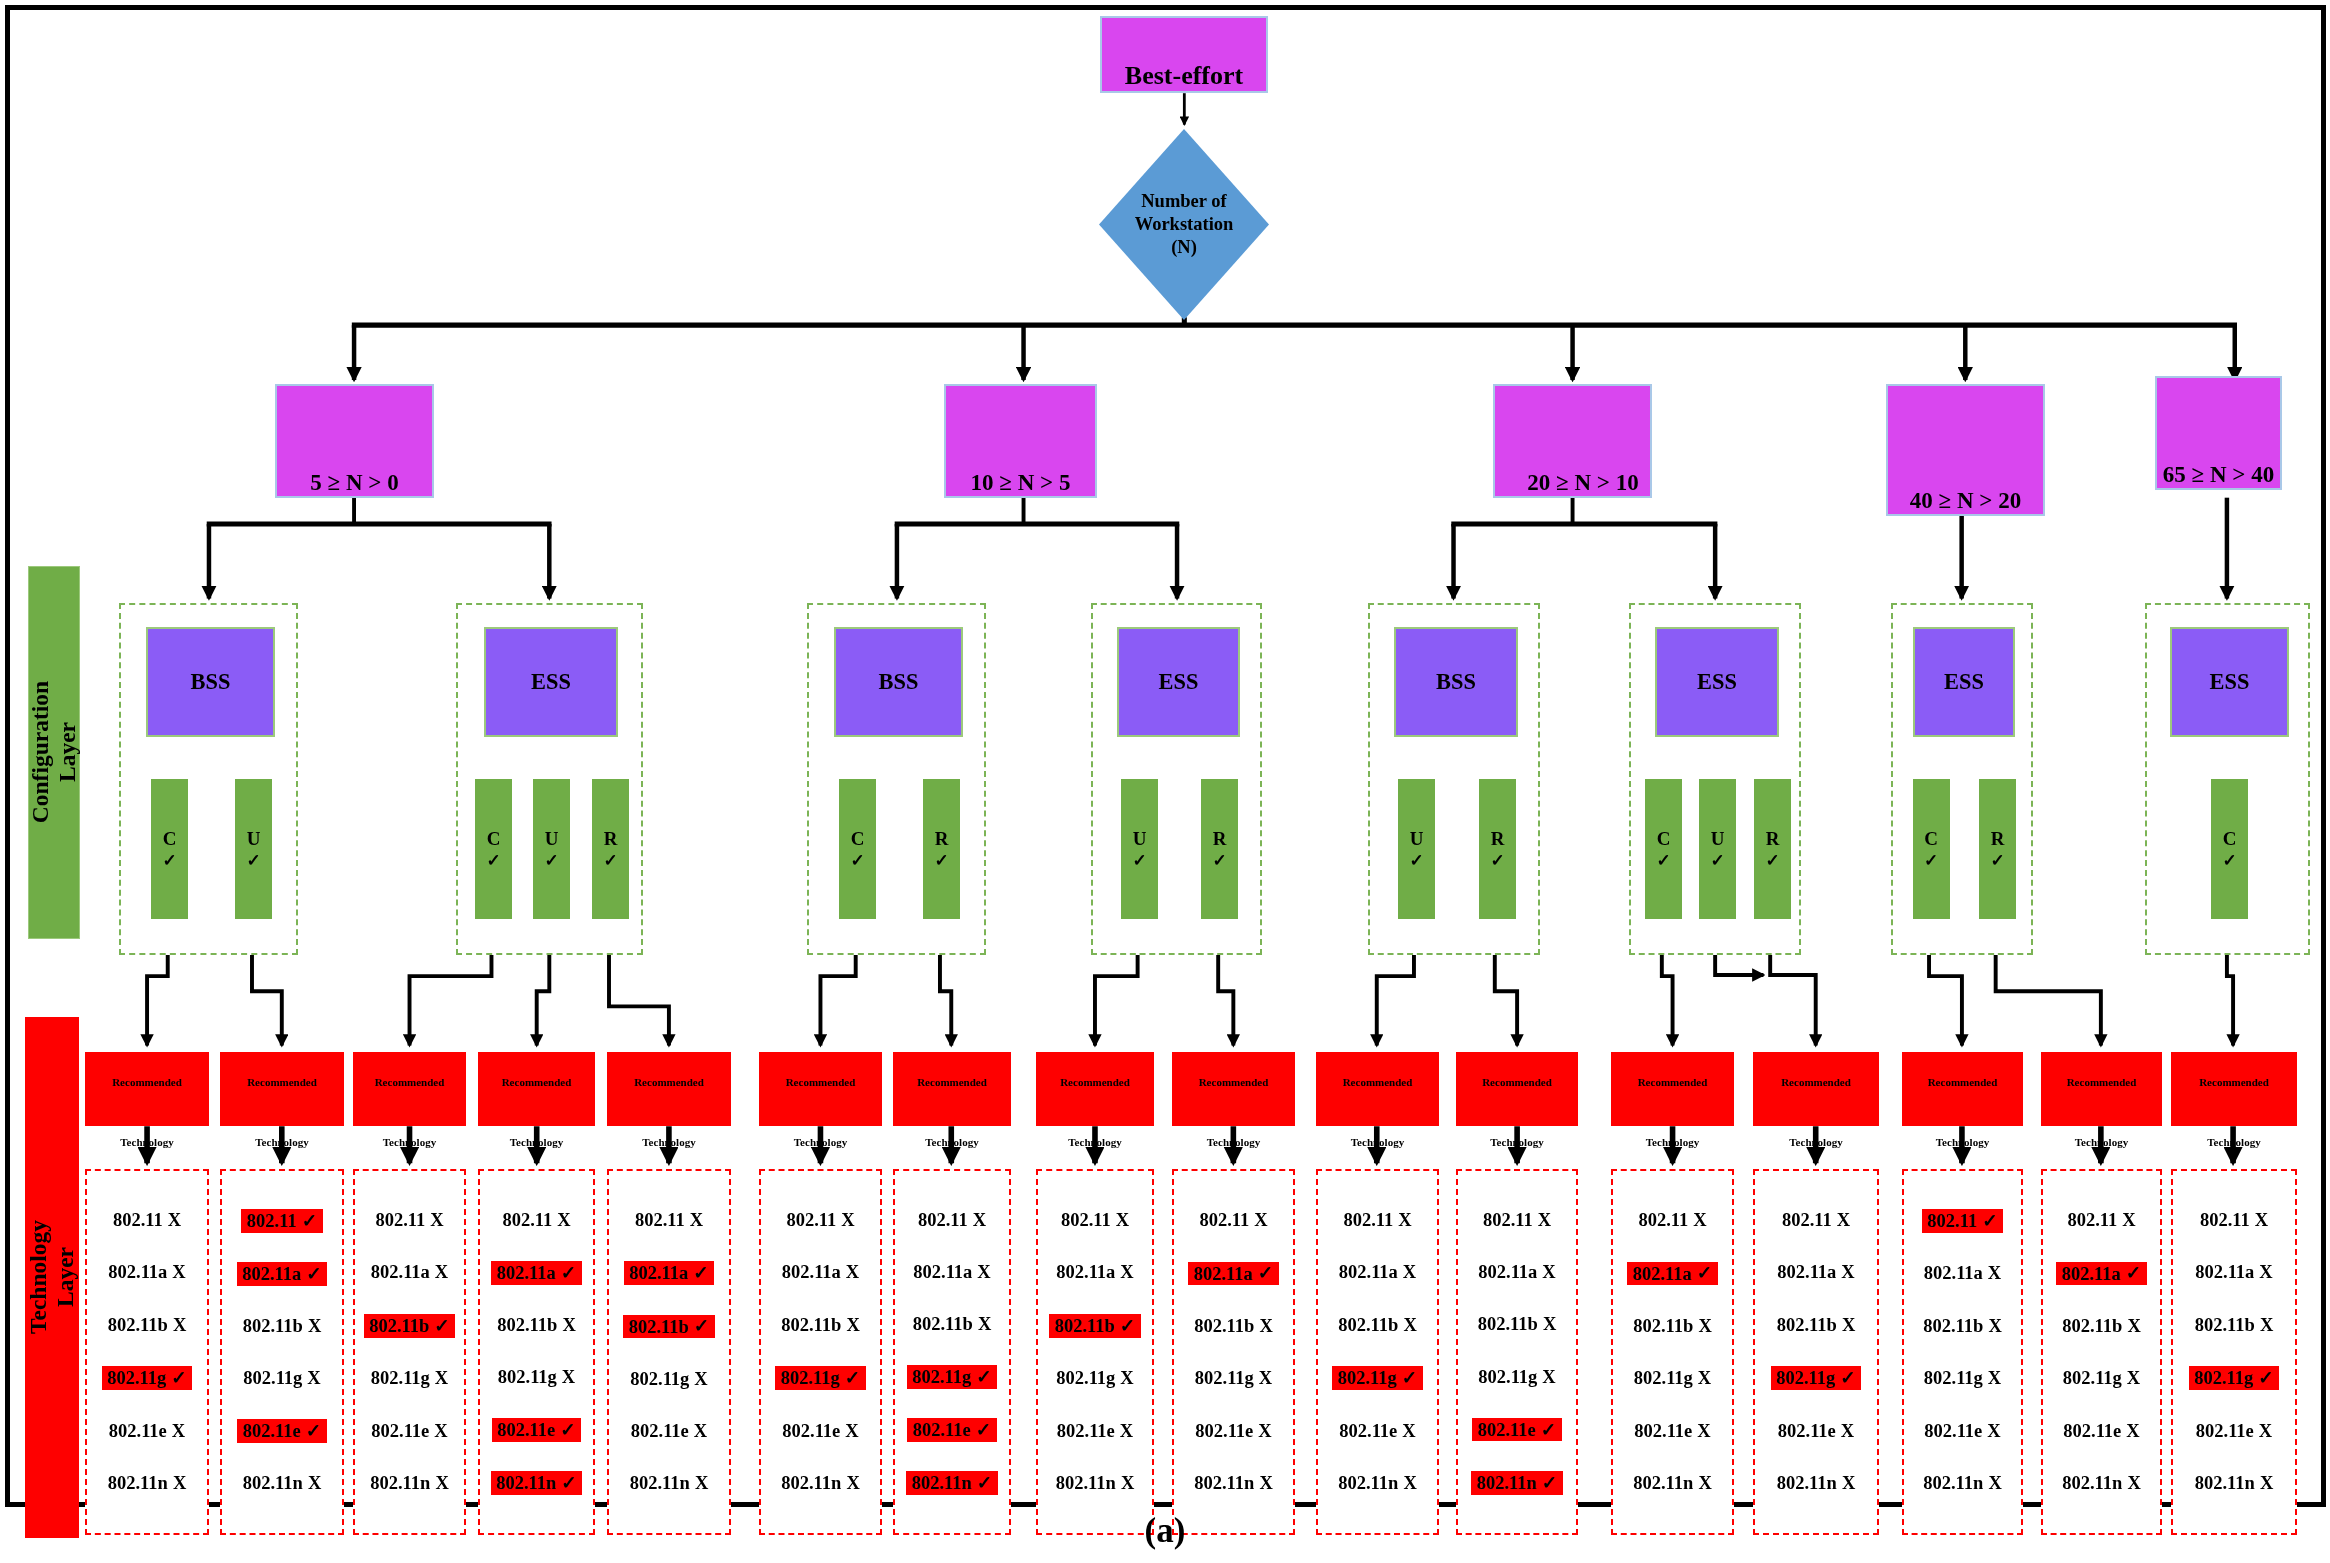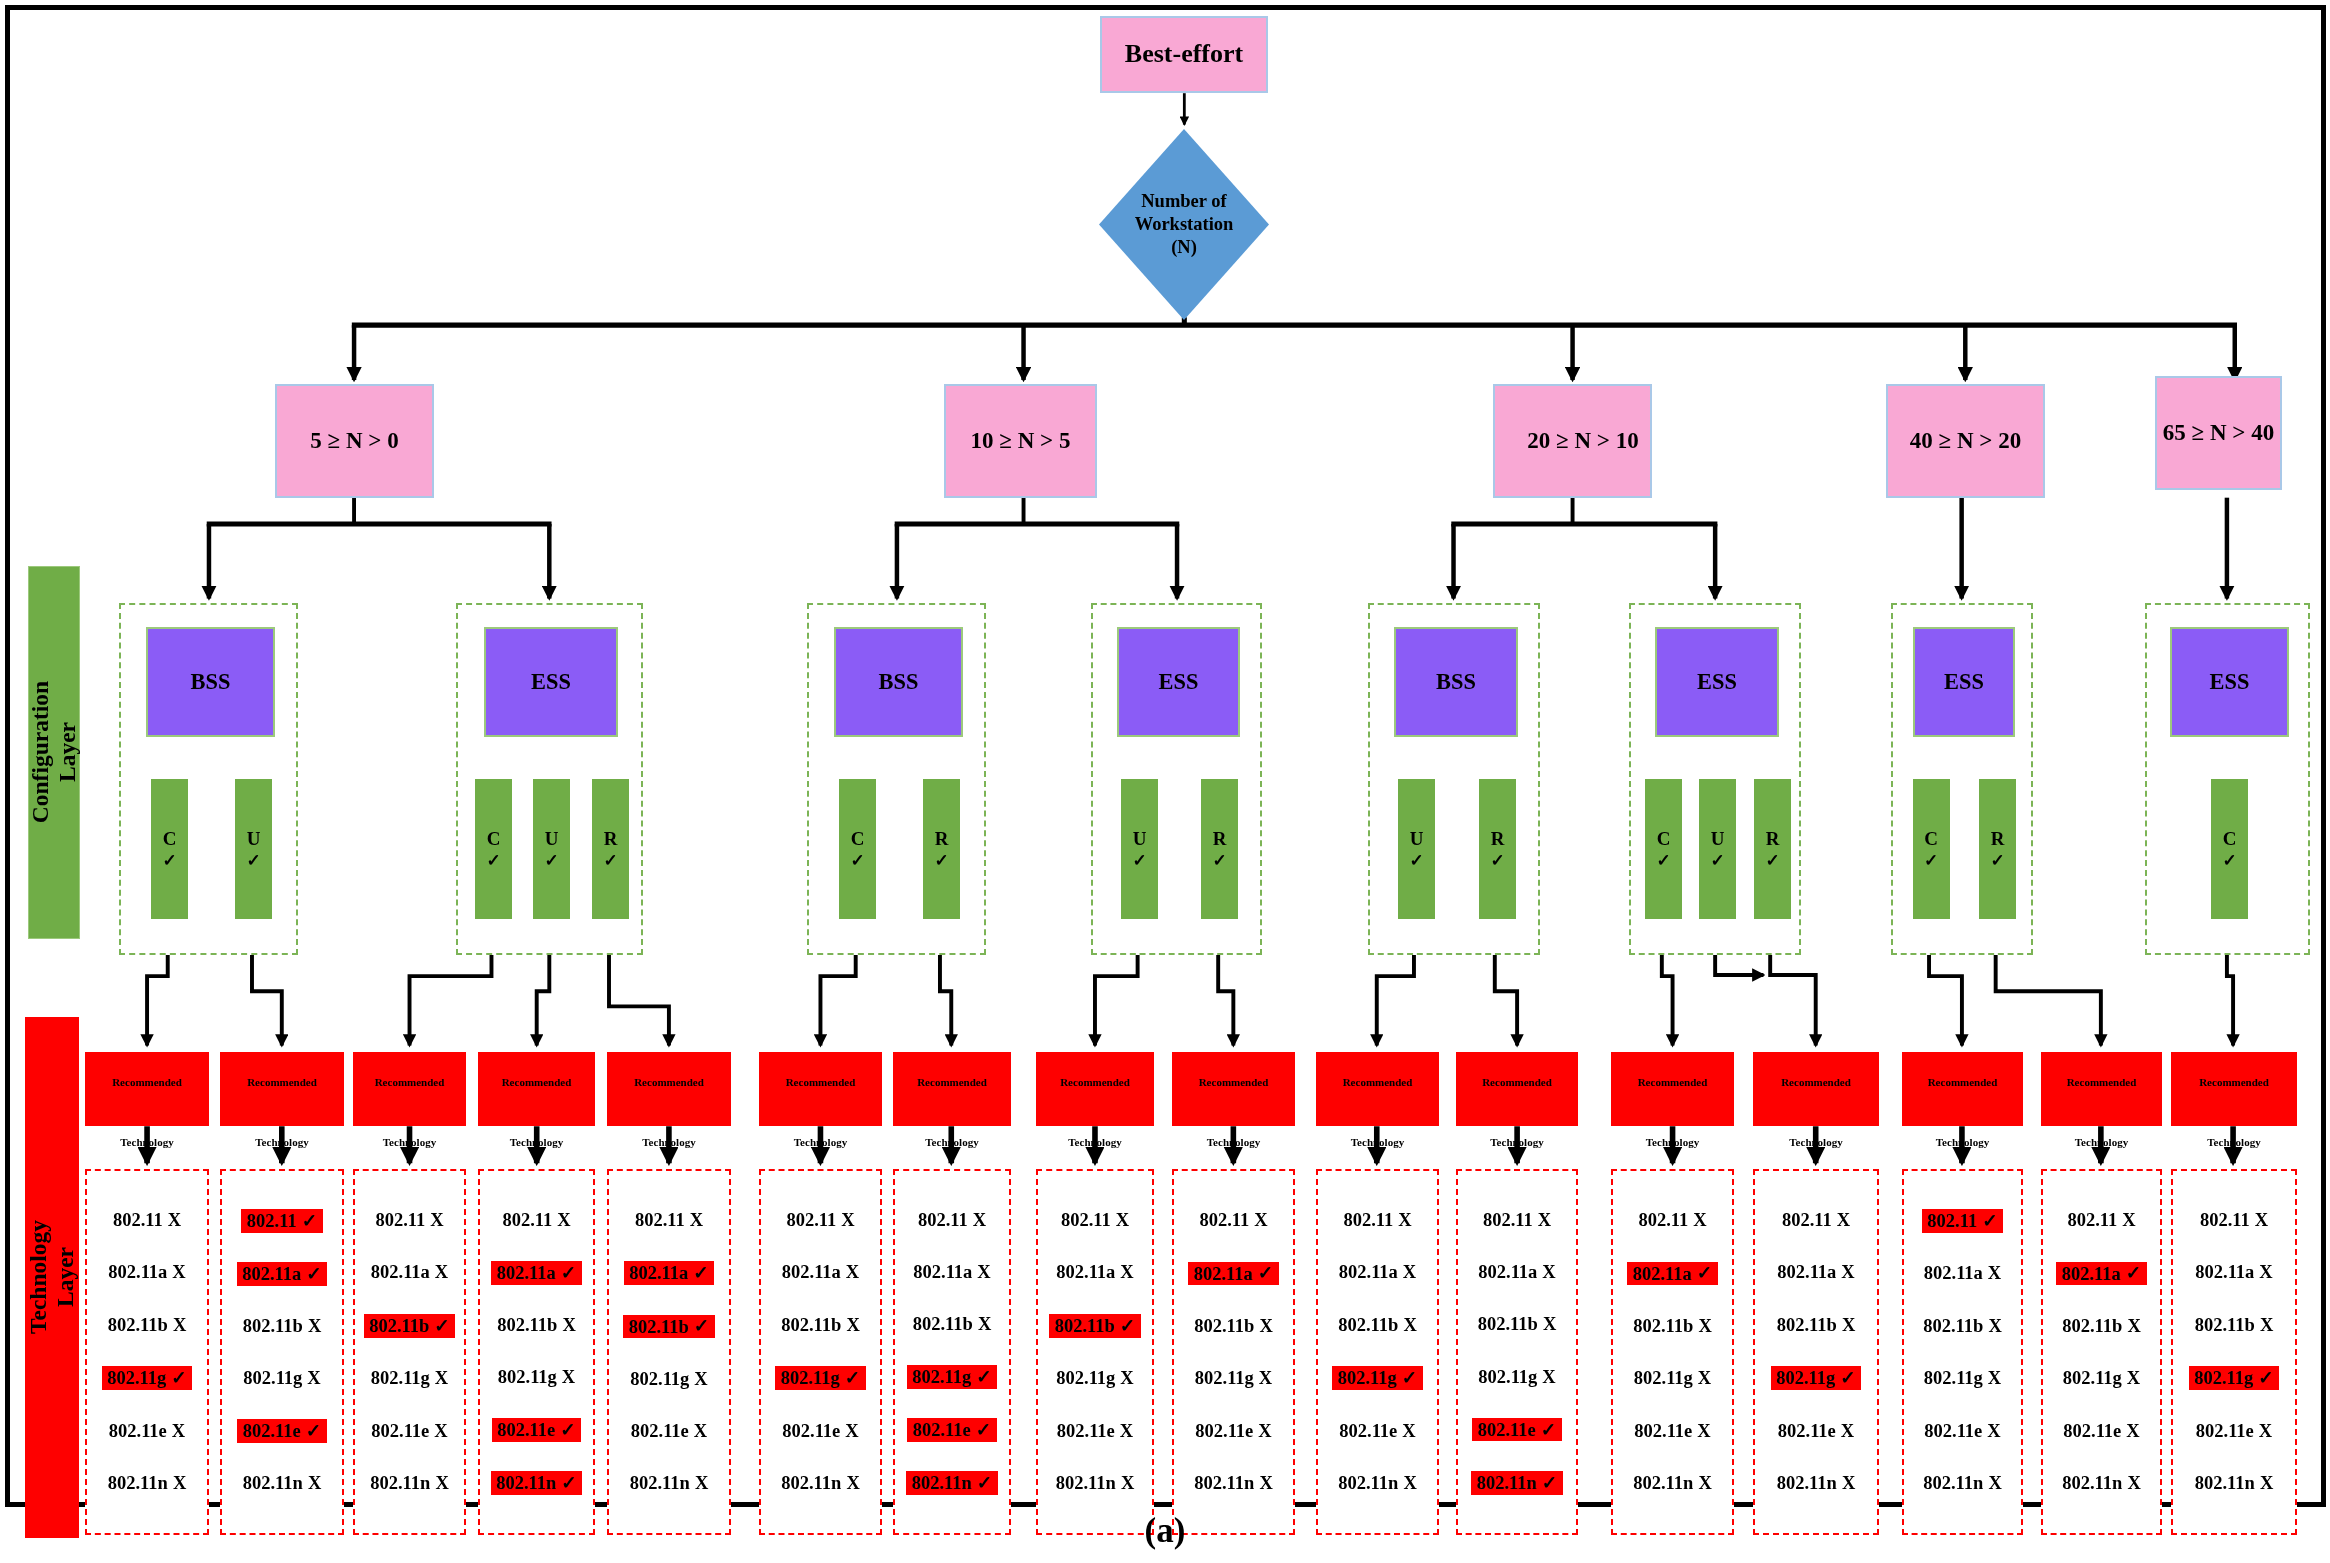--- a/index.html
+++ b/index.html
@@ -2,22 +2,22 @@
 <html style="font-size:9px"><head>
 <meta charset="utf-8">
 <style>
   html,body{margin:0;padding:0;background:#ffffff;}
   #stage{position:relative;width:2330px;height:1564px;background:#ffffff;
          font-family:"Liberation Serif",serif;font-weight:bold;color:#000;}
   #frame{position:absolute;left:4.5px;top:4.5px;width:2321px;height:1502px;
          border:5.6px solid #000;box-sizing:border-box;}
   #connectors{position:absolute;left:0;top:0;pointer-events:none;}
   .abs{position:absolute;box-sizing:border-box;}
-  .node-blue{background:#f9a8d4;border:2.8px solid #a9c8e8;display:flex;
-             align-items:center;justify-content:center;text-align:center;}
+  .node-blue{background:#d946ef;border:2.8px solid #a9c8e8;display:flex;
+             align-items:flex-end;justify-content:center;text-align:center;}
   .diamond{background:#5b9bd5;display:flex;flex-direction:column;align-items:center;
            justify-content:center;text-align:left;
            clip-path:polygon(50% 0,100% 50%,50% 100%,0 50%);}
   .diamond div{font-size:18.5px;line-height:1.25;}
   .branch-label{font-size:23px;}
   .group-dashed{border:2.8px dashed #7cb456;background:#ffffff;}
   .big-green{background:#8b5cf6;border:2.2px solid #9cc97c;display:flex;align-items:center;
              justify-content:center;font-size:22.4px;}
   .opt-box{background:#70ad47;display:flex;flex-direction:column;align-items:center;
            justify-content:center;gap:3.4px;}
@@ -379,21 +379,21 @@
         <div>Technology</div>
       </div>
       <div class="abs list-box" style="left: 1753px; top: 1169px; width: 126px; height: 366px;">
         <div class="tech-row"><span><span>802.11</span><span class="mk">X</span></span></div>
         <div class="tech-row"><span><span>802.11a</span><span class="mk">X</span></span></div>
         <div class="tech-row"><span><span>802.11b</span><span class="mk">X</span></span></div>
         <div class="tech-row hl"><span class="pill"><span>802.11g</span><span class="mk">✓</span></span></div>
         <div class="tech-row"><span><span>802.11e</span><span class="mk">X</span></span></div>
         <div class="tech-row"><span><span>802.11n</span><span class="mk">X</span></span></div>
       </div>
-      <div class="abs node-blue" style="left: 1886px; top: 384px; width: 159px; height: 114px;">
+      <div class="abs node-blue" style="left: 1886px; top: 384px; width: 159px; height: 132px;">
         <span class="branch-label">40 ≥ N &gt; 20</span>
       </div>
       <div class="abs group-dashed" style="left: 1891px; top: 603px; width: 142px; height: 352px;">
         <div class="abs big-green" style="left: 20px; top: 22.4px; width: 102px; height: 110px;">
           <span>ESS</span>
         </div>
         <div class="abs opt-box" style="left: 19.6px; top: 174px; width: 37px; height: 140px;">
           <div class="opt-letter">C</div>
           <div class="opt-check">✓</div>
         </div>

